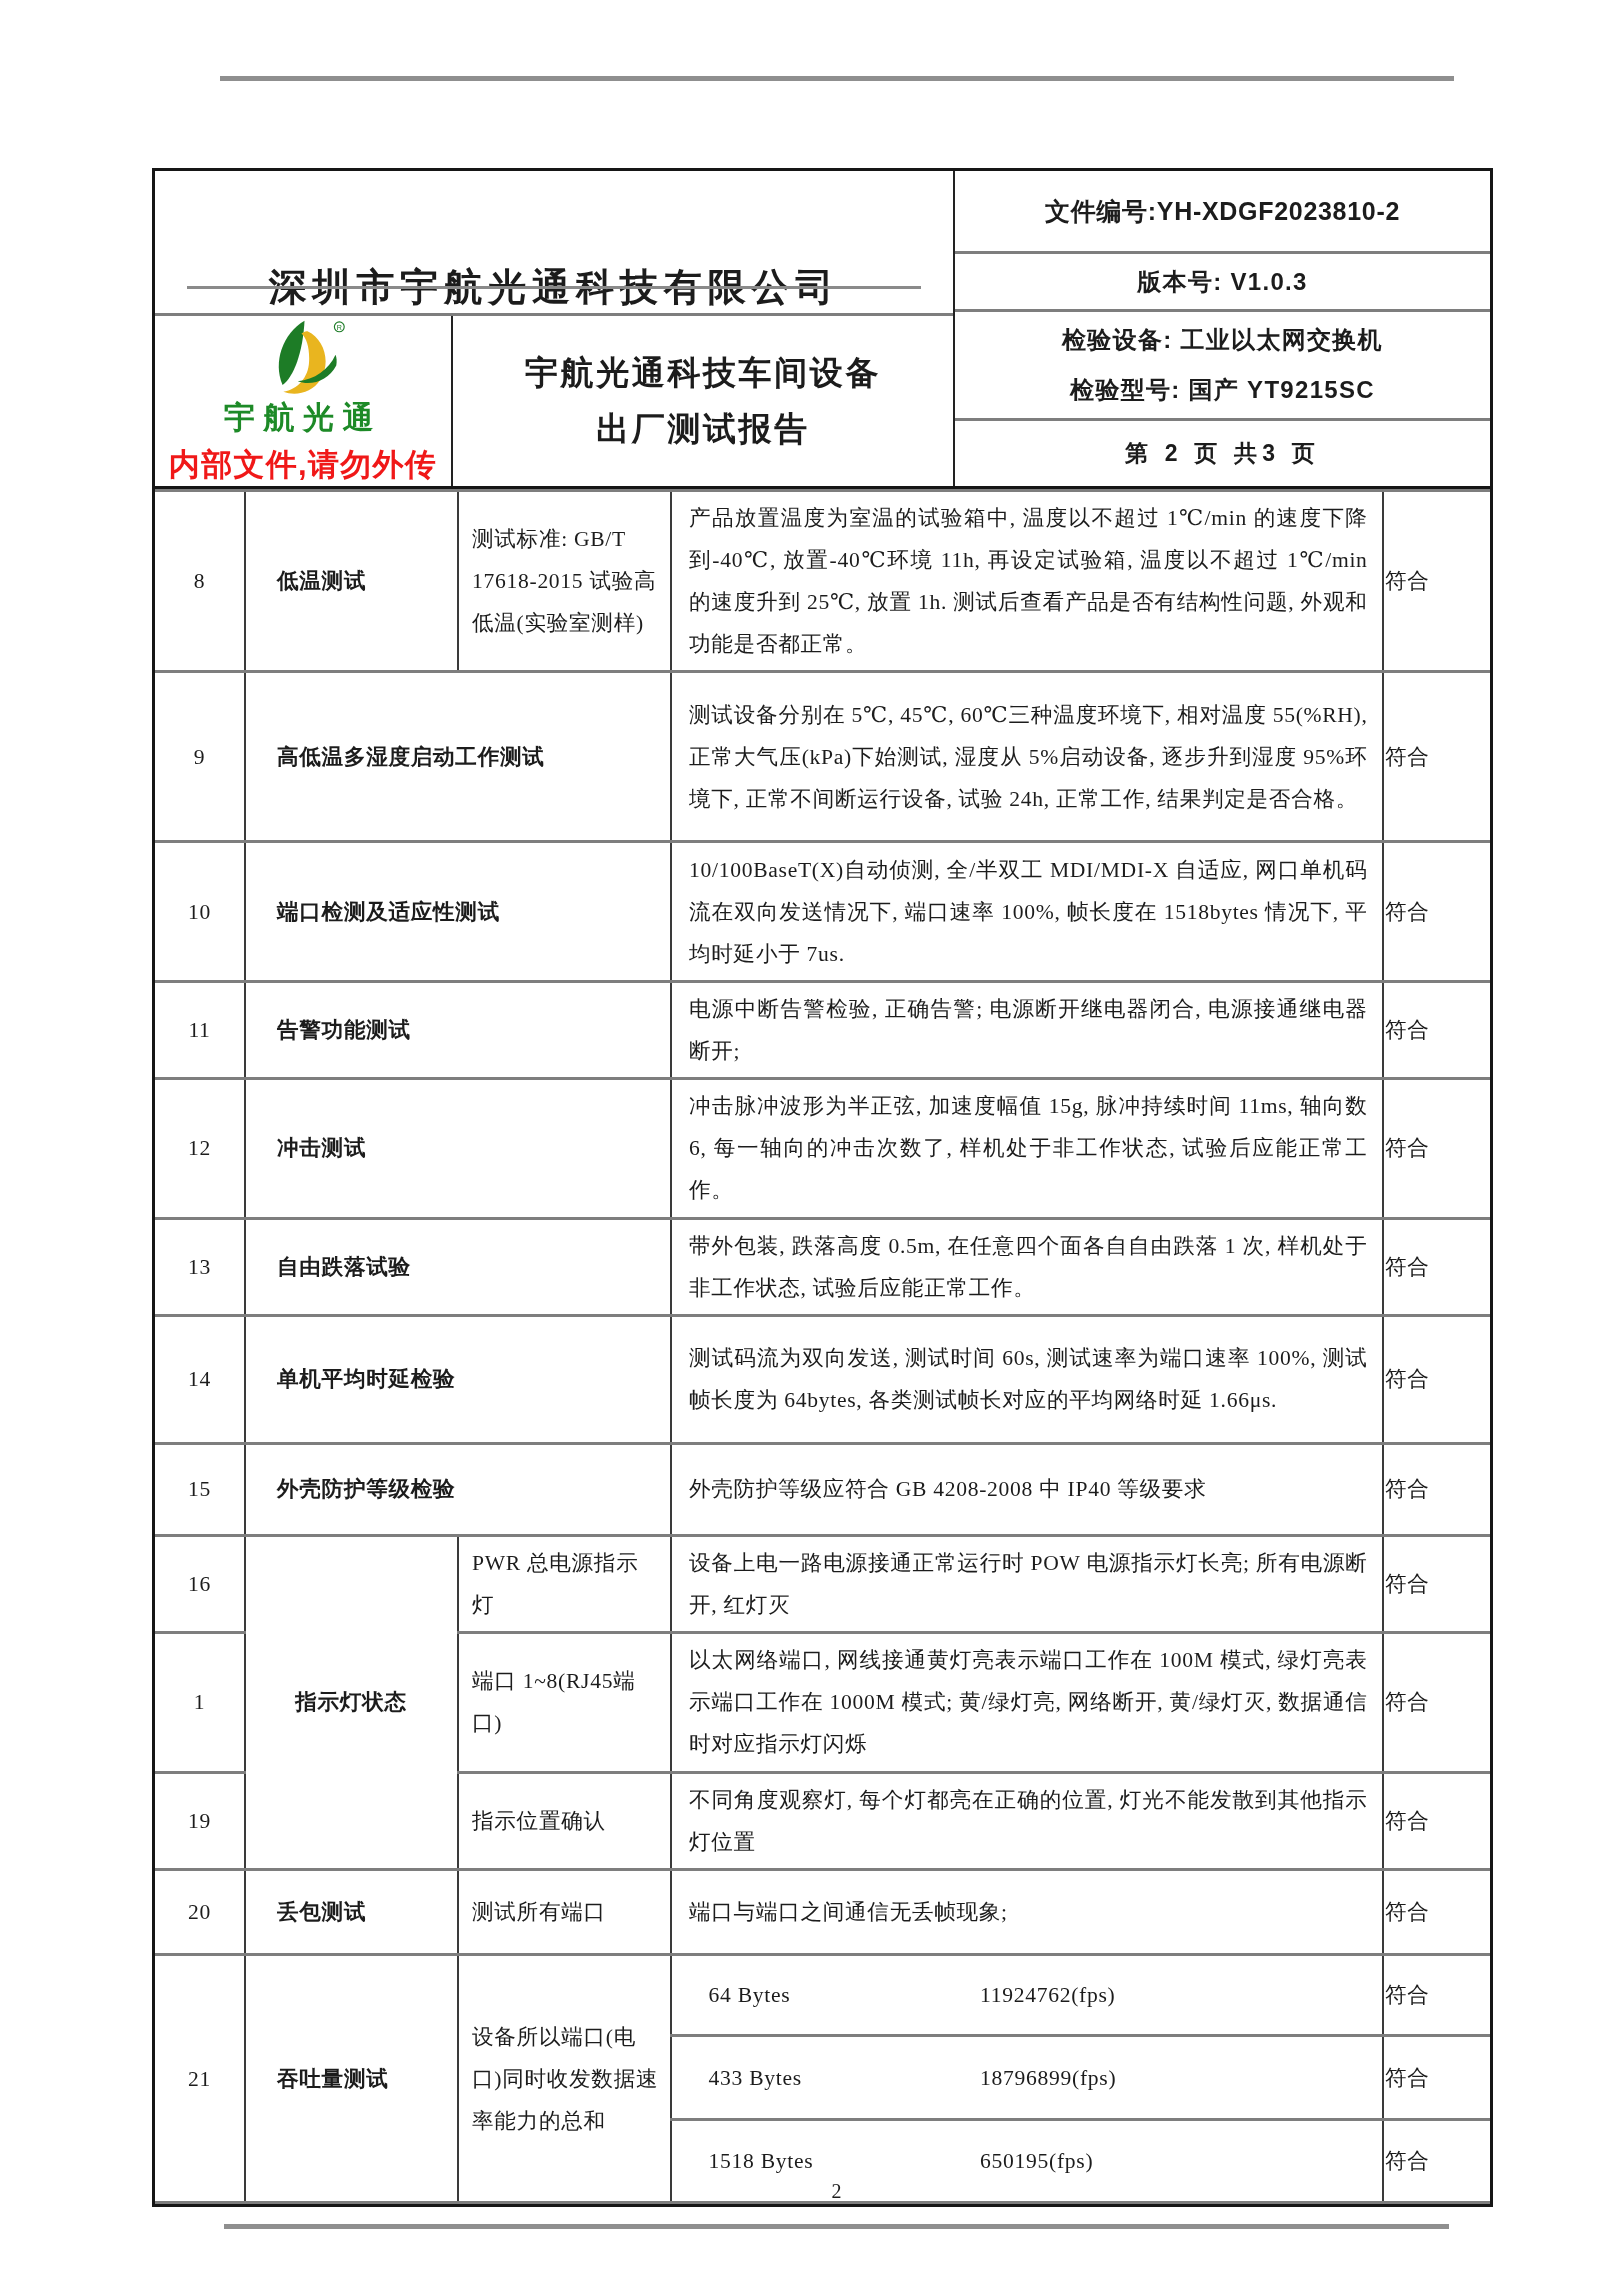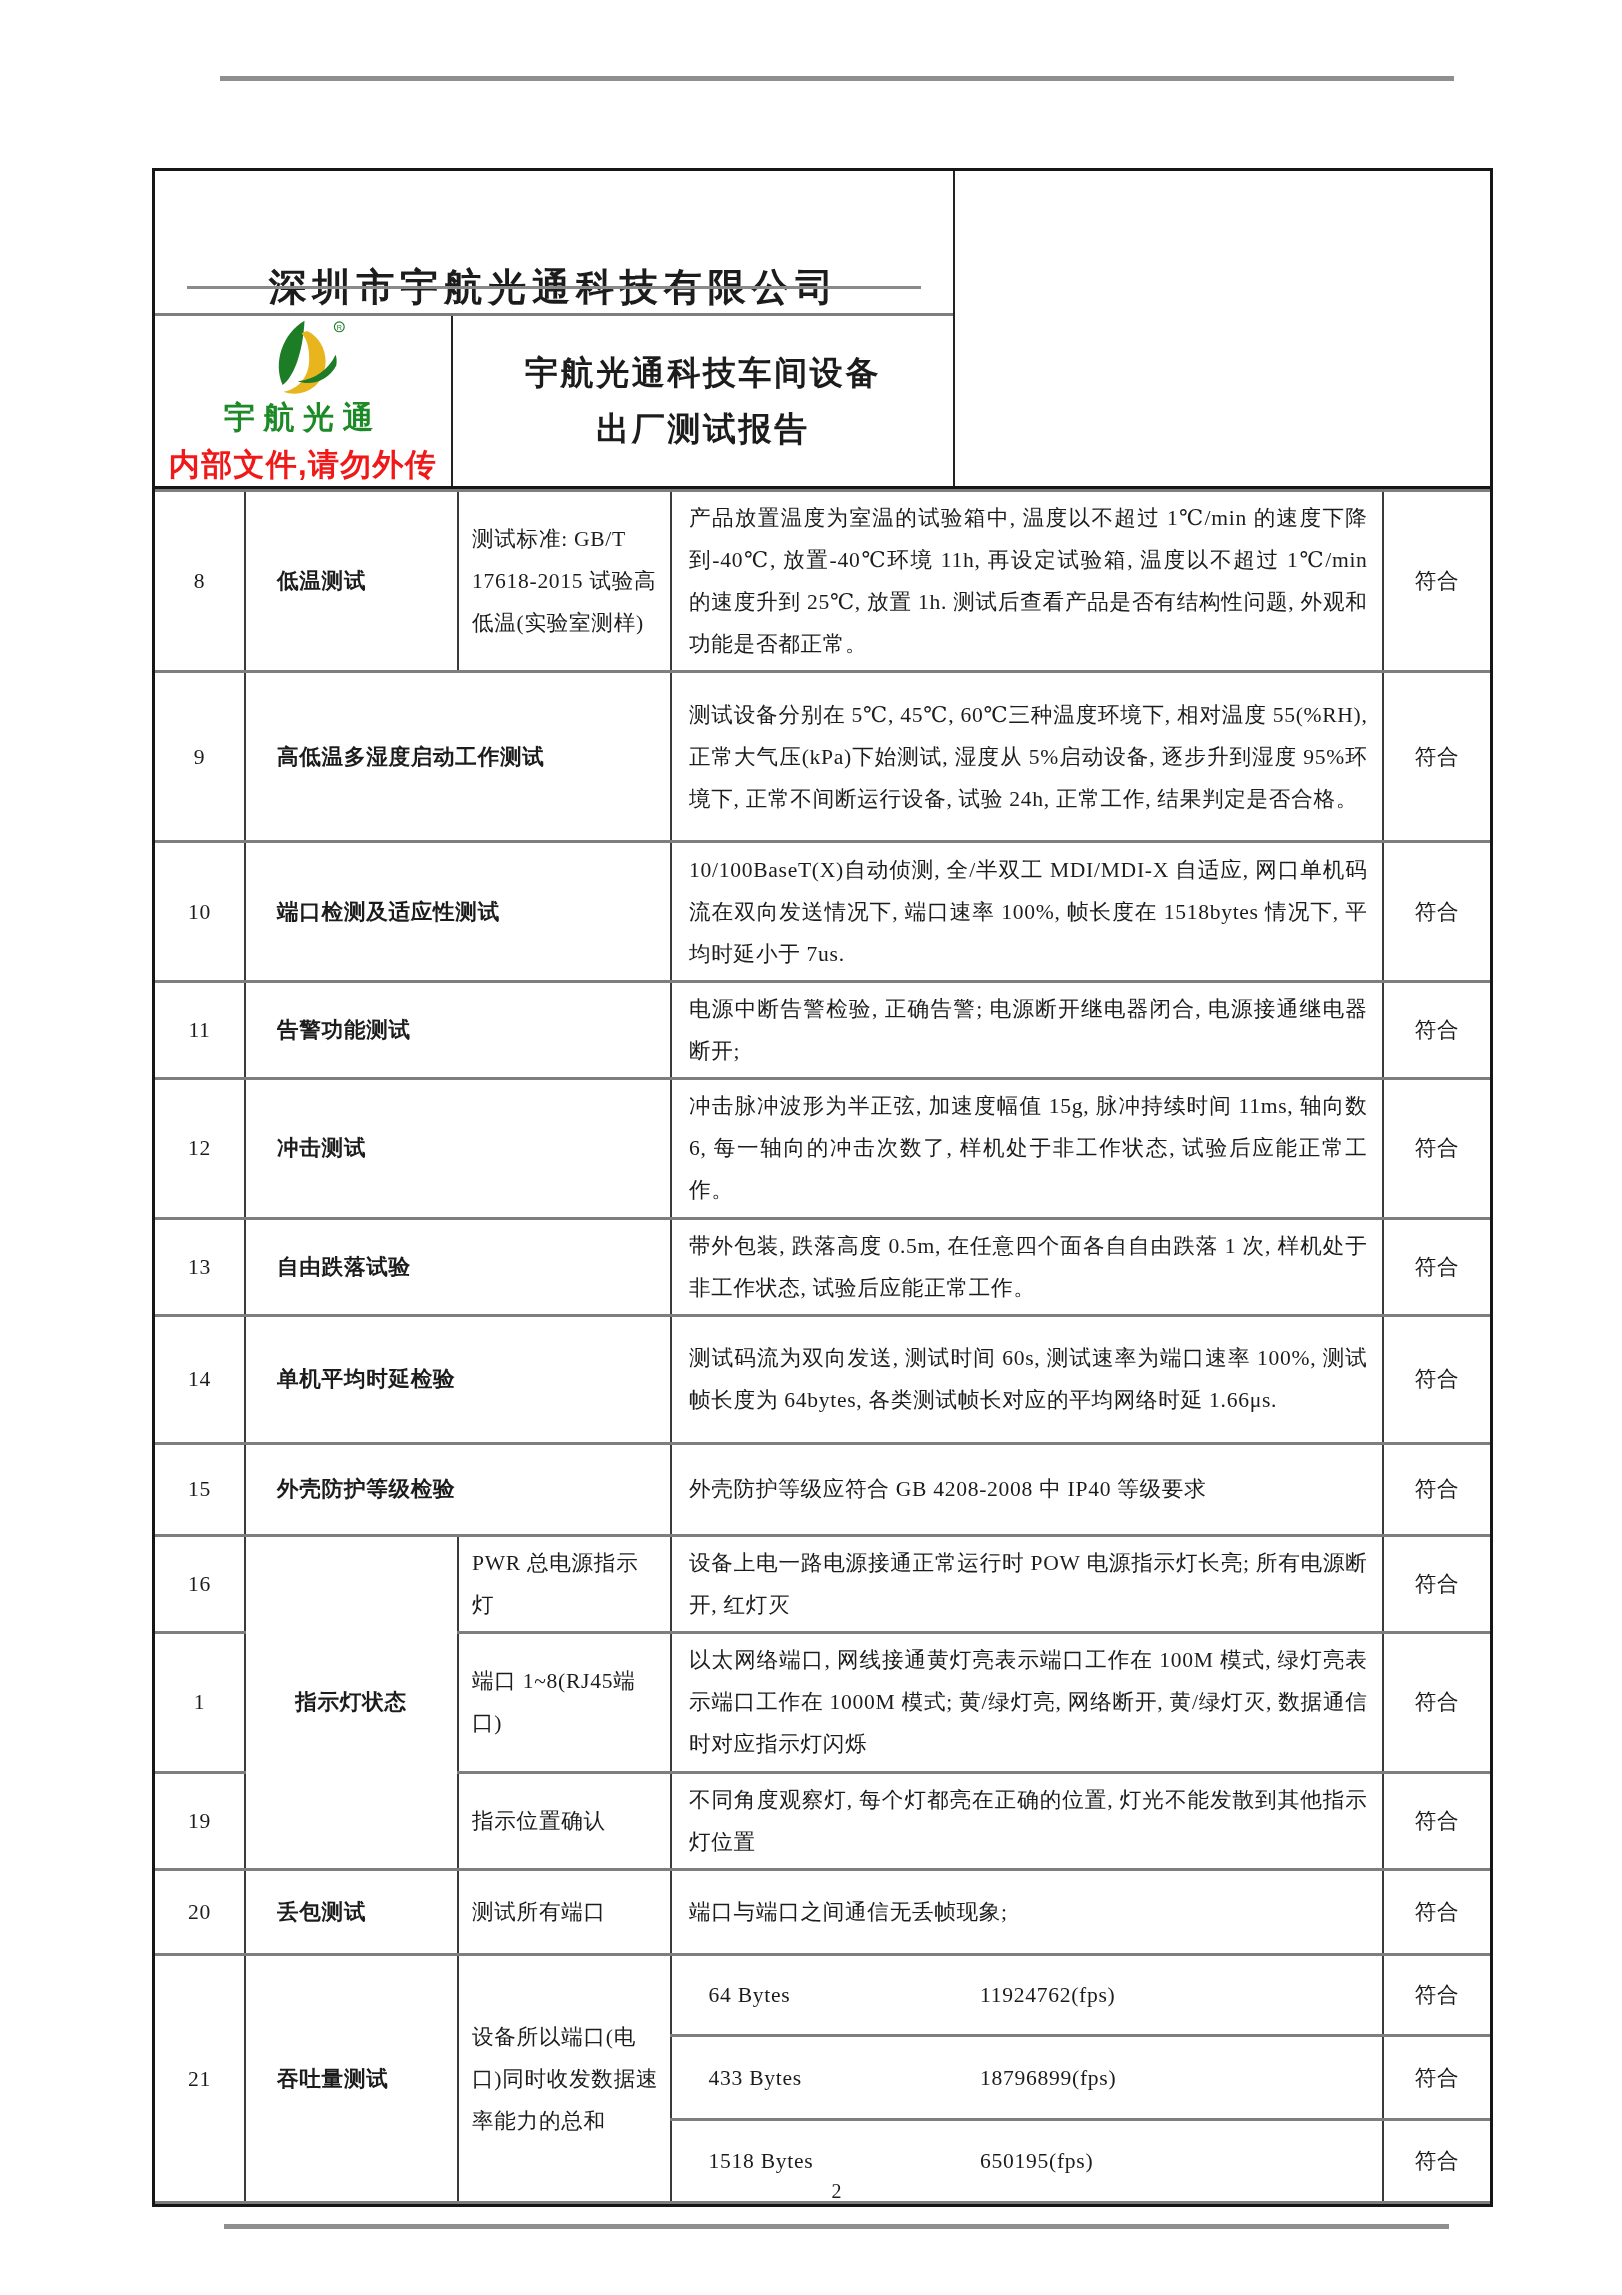--- a/index.html
+++ b/index.html
@@ -61,21 +61,21 @@
     font-size:21.6px;line-height:42px;letter-spacing:0.7px;
   }
   table.body tr td:first-child{border-left:none;}
   table.body tr td:last-child{border-right:none;}
   .c-no{text-align:center;font-size:21.6px;}
   .c-name{font-weight:700;padding-left:31px;letter-spacing:2px;font-family:"Liberation Sans","DejaVu Sans",sans-serif;font-size:22px;}
   .c-group{padding-left:0;text-align:center;}
   .c-sub{padding:3.9px 10.5px 3.9px 13px;font-size:20px;line-height:41px;letter-spacing:0.7px;}
   .c-sub-tall{line-height:50px;letter-spacing:2px;}
   .c-desc{padding:5.2px 14.4px 5.2px 17px;text-align:justify;}
-  .c-res{text-align:center;letter-spacing:2px;}
+  .c-res{text-align:left;letter-spacing:2px;}
   .tp-row{display:flex;align-items:center;}
   .tp-bytes{flex:0 0 40%;padding-left:19.6px;}
   .tp-fps{flex:1;text-align:left;}
 
   
   .footer-num{position:absolute;left:224px;top:2180px;width:1225px;text-align:center;font-size:20px;}
   .footer-rule{position:absolute;left:224px;top:2224px;width:1225px;height:4.6px;background:#8f8f8f;}
 </style>
 </head>
 <body>
@@ -102,20 +102,29 @@
             </svg>
             <div class="logo-text">宇航光通</div>
             <div class="logo-warning">内部文件,请勿外传</div>
           </div>
           <div class="hdr-title">
             <span>宇航光通科技车间设备</span>
             <span>出厂测试报告</span>
           </div>
         </div>
       </div>
+      <div class="hdr-right">
+        <div class="hr-cell hr-doc">文件编号:YH-XDGF2023810-2</div>
+        <div class="hr-cell hr-ver">版本号: V1.0.3</div>
+        <div class="hr-cell hr-dev">
+          <span>检验设备: 工业以太网交换机</span>
+          <span>检验型号: 国产 YT9215SC</span>
+        </div>
+        <div class="hr-cell hr-page">第 2 页 共3 页</div>
+      </div>
     </div>
 
     <table class="body">
       <colgroup>
         <col style="width:90px">
           <col style="width:213px">
           <col style="width:213px">
           <col style="width:712px">
           <col>
       </colgroup>

